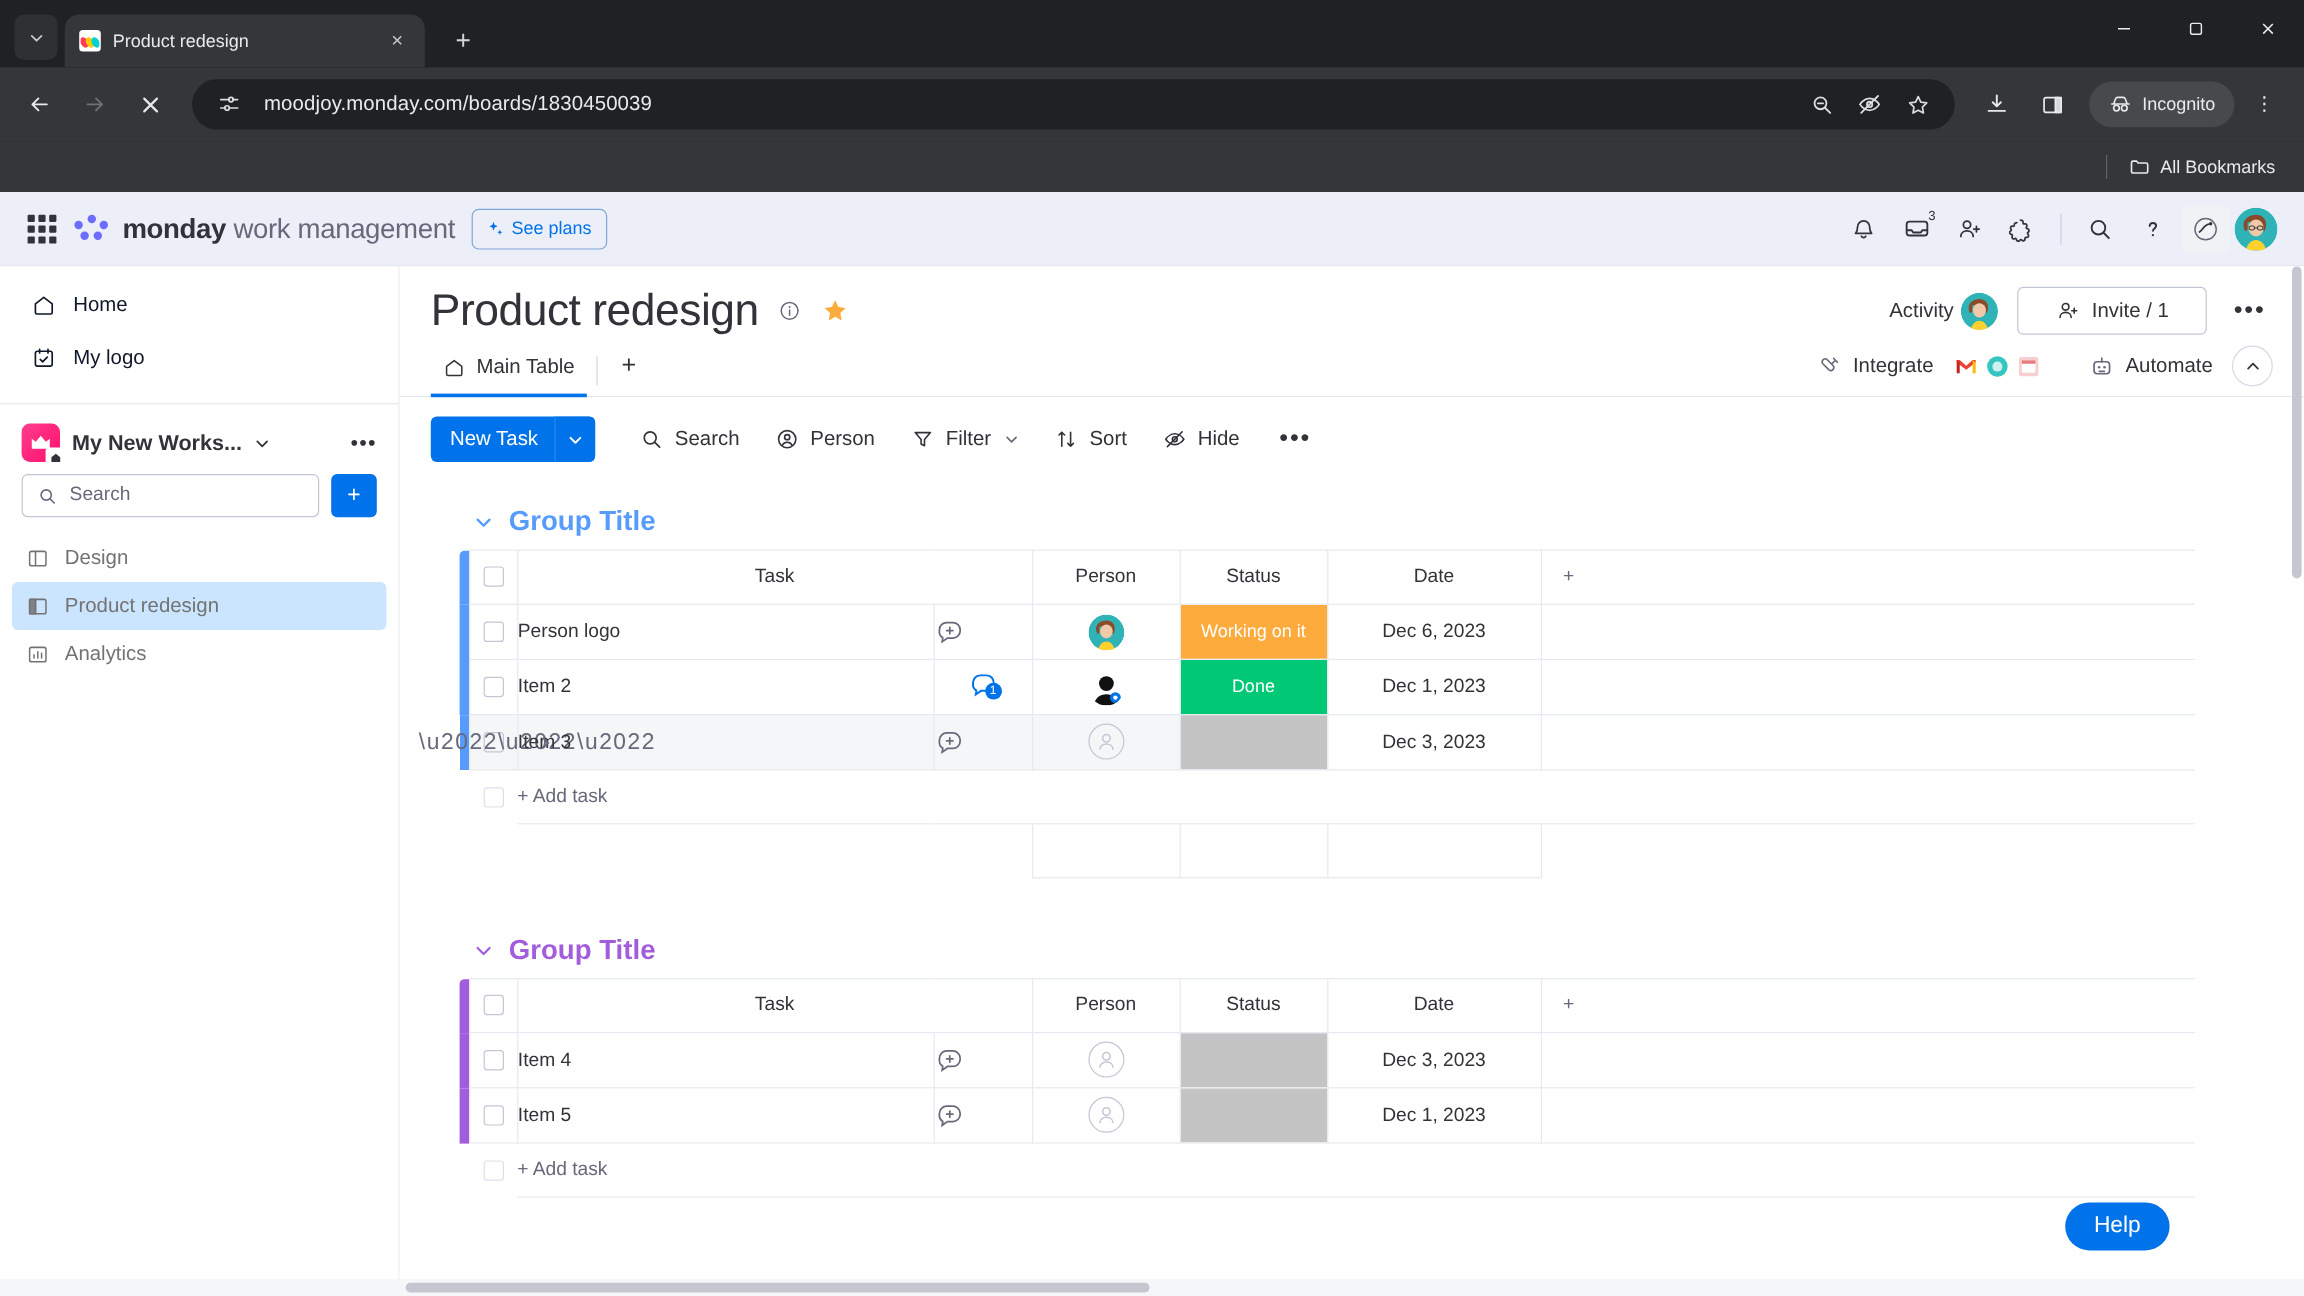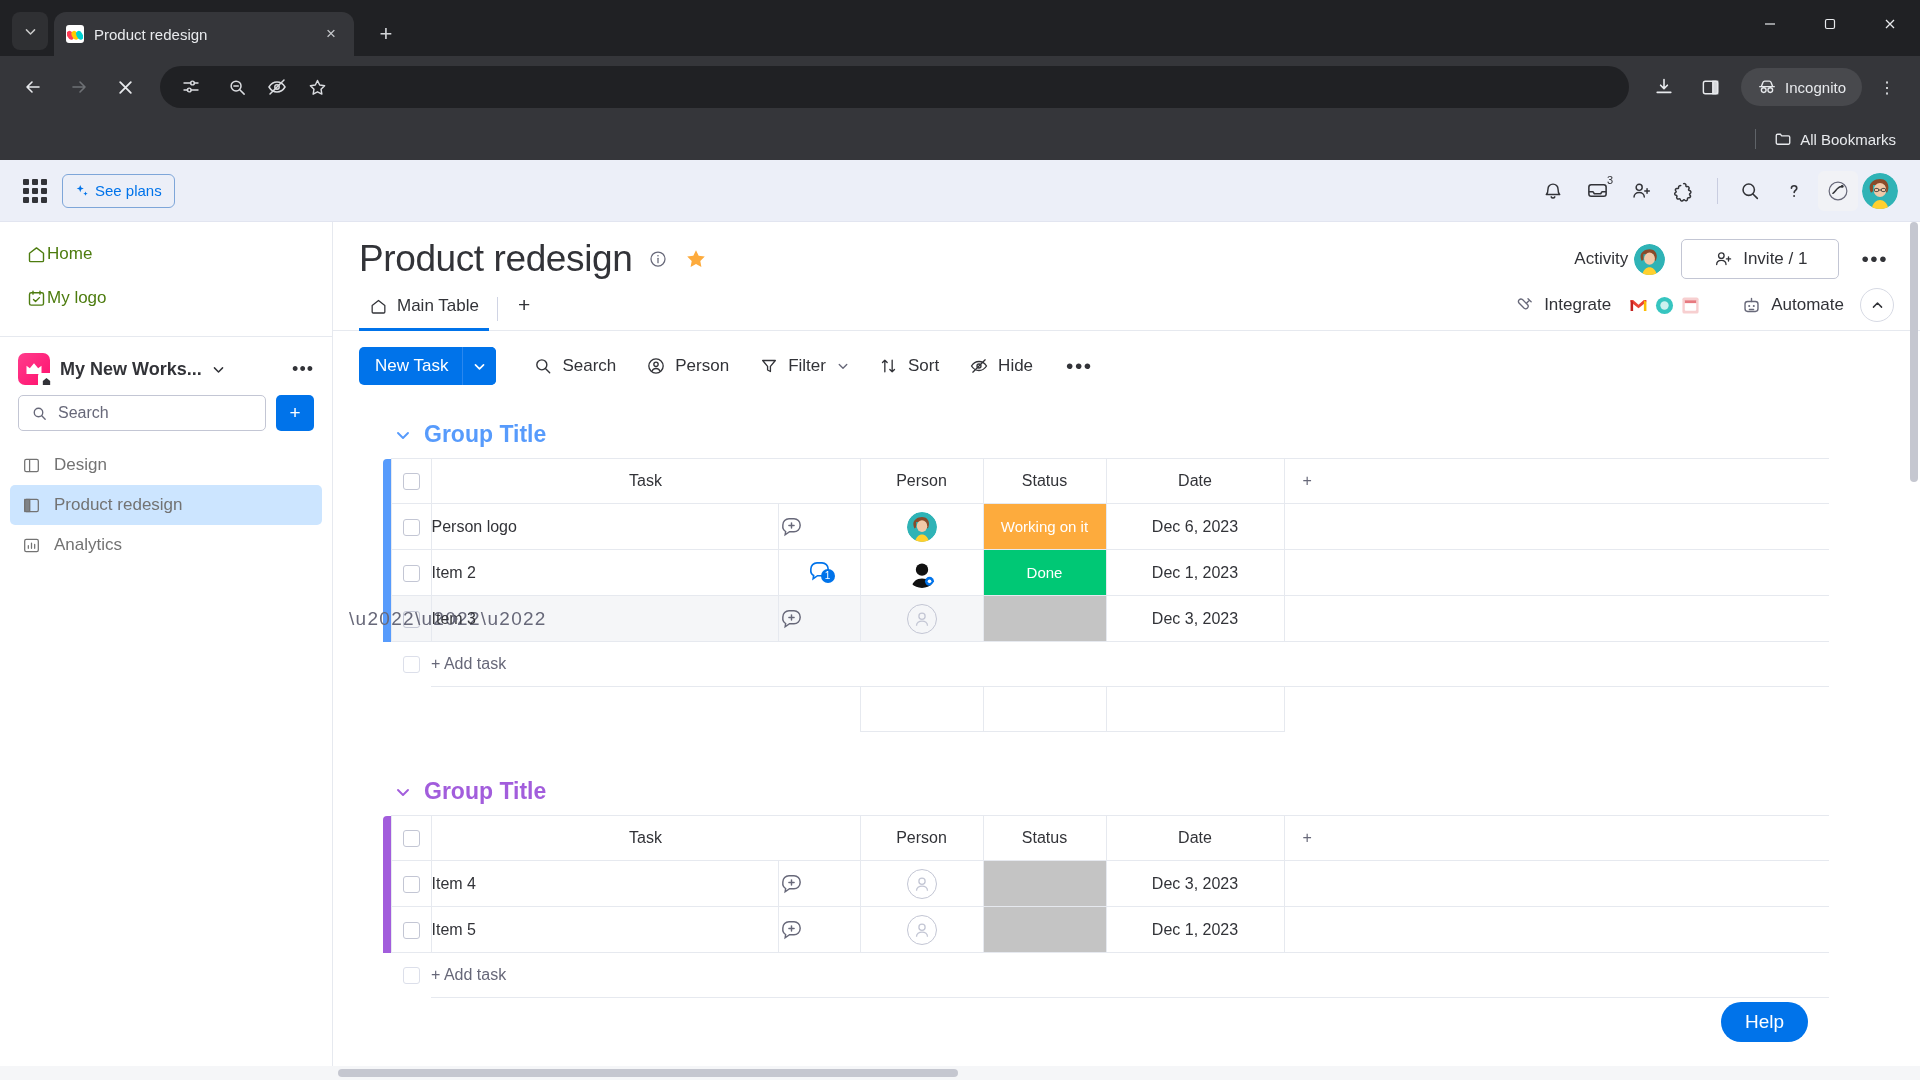--- a/index.html
+++ b/index.html
@@ -69,22 +69,22 @@
   .badge-3 { position: absolute; top: 3px; right: 4px; font-size: 11px; color: #323338; }
   .hdr-div { width: 1px; height: 26px; background: #c9cde0; margin: 0 8px; }
   .avatar-img { width: 36px; height: 36px; border-radius: 50%; overflow: hidden; flex: none; }
 
   
   .m-body { flex: 1; display: flex; min-height: 0; }
 
   
   .sidebar { width: 333px; background: #fff; border-right: 1px solid #e6e9ef; display: flex; flex-direction: column; flex: none; }
   .side-top { padding: 10px 12px 12px 12px; }
-  .side-link { height: 44px; display: flex; align-items: center; padding: 0 14px; border-radius: 6px;
-    color: #4d7c0f; font-size: 17px; }
+  .side-link { height: 44px; display: flex; align-items: center; gap: 14px; padding: 0 14px; border-radius: 6px;
+    color: #0f172a; font-size: 17px; }
   .side-sep { height: 1px; background: #e6e9ef; margin: 4px 0 0 0; }
   .ws-row { display: flex; align-items: center; gap: 10px; padding: 16px 18px 10px 18px; }
   .ws-avatar { width: 32px; height: 32px; border-radius: 7px; background: linear-gradient(135deg,#ff3d8c,#ff0f6e);
     position: relative; flex: none; display:flex; align-items:center; justify-content:center; color:#fff;}
   .ws-home-badge { position: absolute; right: -4px; bottom: -4px; width: 16px; height: 16px; background: #fff; border-radius: 3px;
     display: flex; align-items: center; justify-content: center; }
   .ws-name { font-size: 18px; font-weight: 700; color: #323338; white-space: nowrap; }
   .ws-caret { color: #323338; font-size: 12px; }
   .ws-more { margin-left: auto; color: #323338; font-size: 18px; letter-spacing: 1px; }
   .search-row { display: flex; gap: 10px; padding: 0 18px 10px 18px; align-items: center; }
@@ -240,20 +240,21 @@
         </svg>
     </div>
     <div class="omnibox">
       <span class="omni-icon">
         <svg width="18" height="18" viewBox="0 0 18 18" fill="none" stroke="currentColor" stroke-width="1.4">
           <path d="M2 5h7M12 5h4M2 12h4M9 12h7" stroke-linecap="round"></path>
           <circle cx="10.5" cy="5" r="1.9"></circle>
             <circle cx="7.2" cy="12" r="1.9"></circle>
         </svg>
       </span>
+      <span class="omni-url">moodjoy.monday.com/boards/1830450039</span>
       <span class="omni-right">
         <span class="omni-icon">
           <svg width="19" height="19" viewBox="0 0 20 20" fill="none" stroke="currentColor" stroke-width="1.6">
               <circle cx="8.5" cy="8.5" r="5.2"></circle>
               <path d="M12.4 12.4L17 17M6.2 8.5h4.6" stroke-linecap="round"></path>
             </svg>
         </span>
         <span class="omni-icon">
           <svg width="20" height="20" viewBox="0 0 20 20" fill="none" stroke="currentColor" stroke-width="1.5">
             <path d="M2 10s3-5 8-5 8 5 8 5-3 5-8 5-8-5-8-5z"></path>
@@ -308,20 +309,32 @@
           <i></i>
           <i></i>
           <i></i>
           <i></i>
           <i></i>
           <i></i>
           <i></i>
           <i></i>
           <i></i>
         </span>
+      <span class="m-logo">
+        <span class="m-dots">
+          <i style="width:7px;height:7px;left:0;top:5px;"></i>
+          <i style="width:7px;height:7px;left:11px;top:0px;"></i>
+          <i style="width:7px;height:7px;left:21px;top:5px;"></i>
+          <i style="width:7px;height:7px;left:5px;top:14px;"></i>
+          <i style="width:7px;height:7px;left:16px;top:14px;"></i>
+        </span>
+        <span class="m-wordmark">
+          <b>monday</b><span> work management</span>
+        </span>
+      </span>
       <span class="see-plans">
         <svg width="14" height="14" viewBox="0 0 16 16" fill="#0073ea">
             <path d="M6 1l1.1 3L10 5.2 7.1 6.4 6 9.5 4.9 6.4 2 5.2 4.9 4zM12 8.5l.7 1.8 1.8.7-1.8.7-.7 1.8-.7-1.8-1.8-.7 1.8-.7z"></path>
           </svg>
         <span>See plans</span>
       </span>
       <span class="hdr-spacer"></span>
       <span class="hdr-icons">
         <span class="hdr-ic">
           <svg width="22" height="22" viewBox="0 0 24 24" fill="none" stroke="currentColor" stroke-width="1.6">

